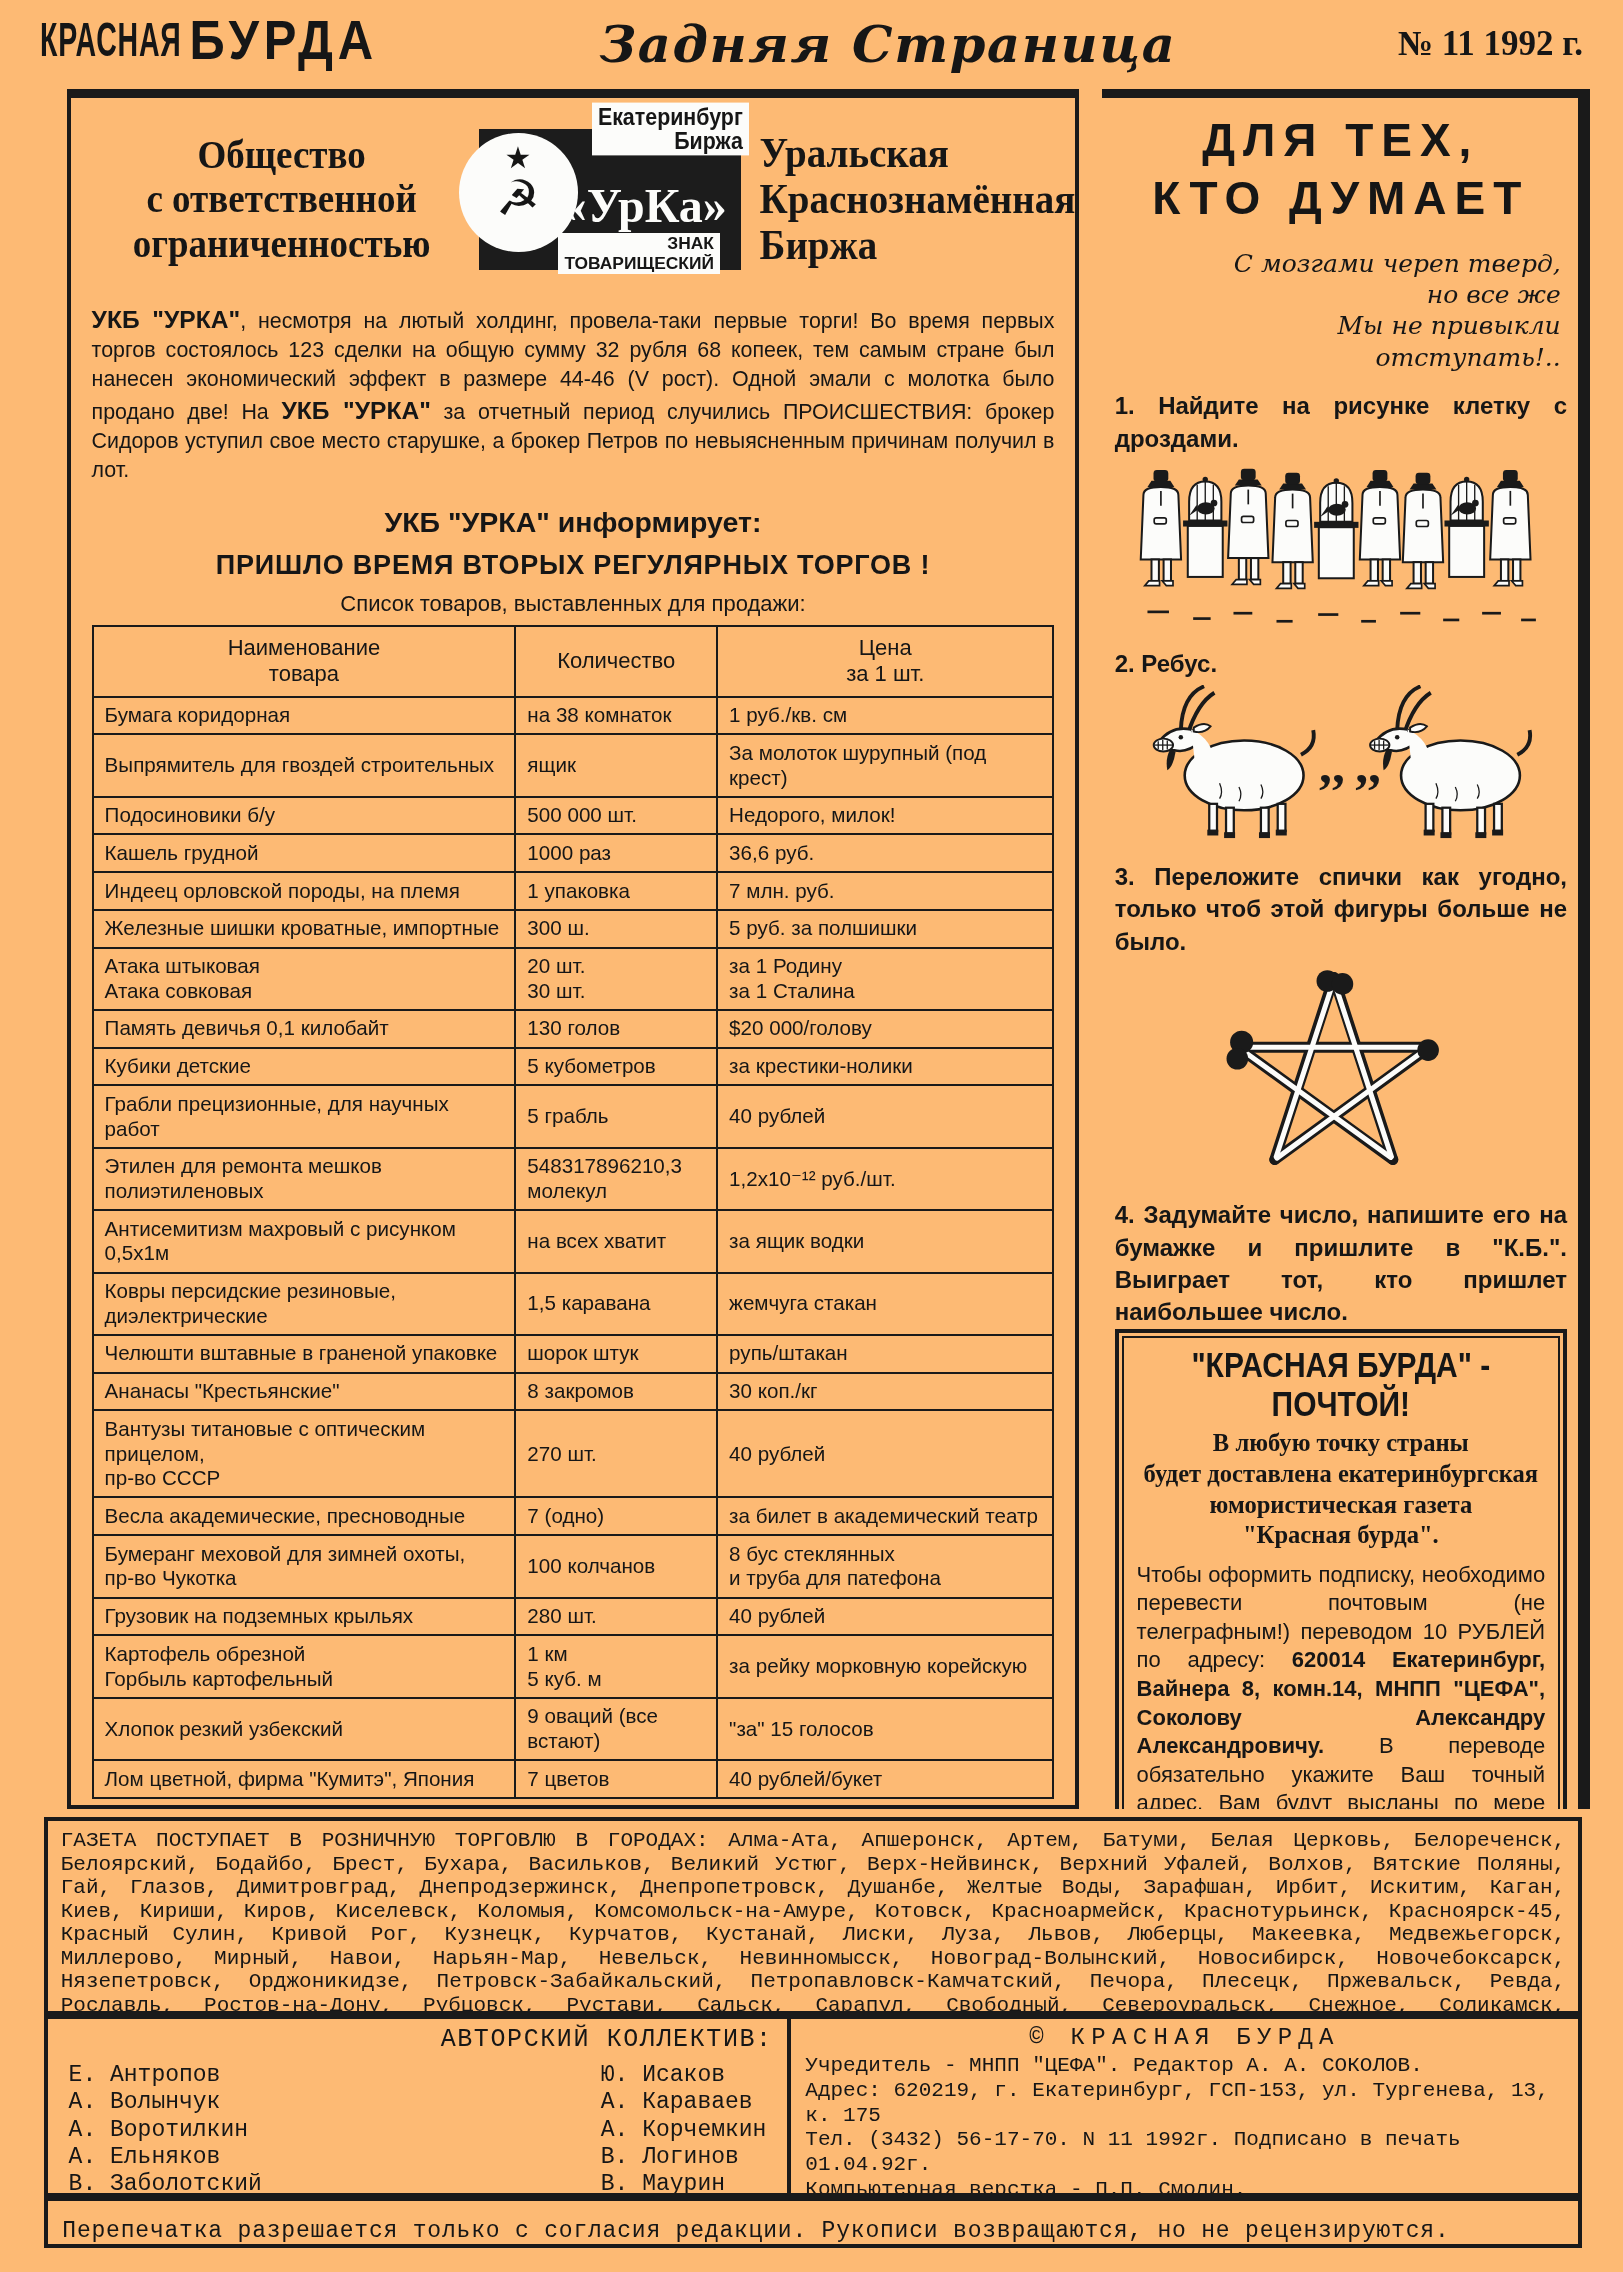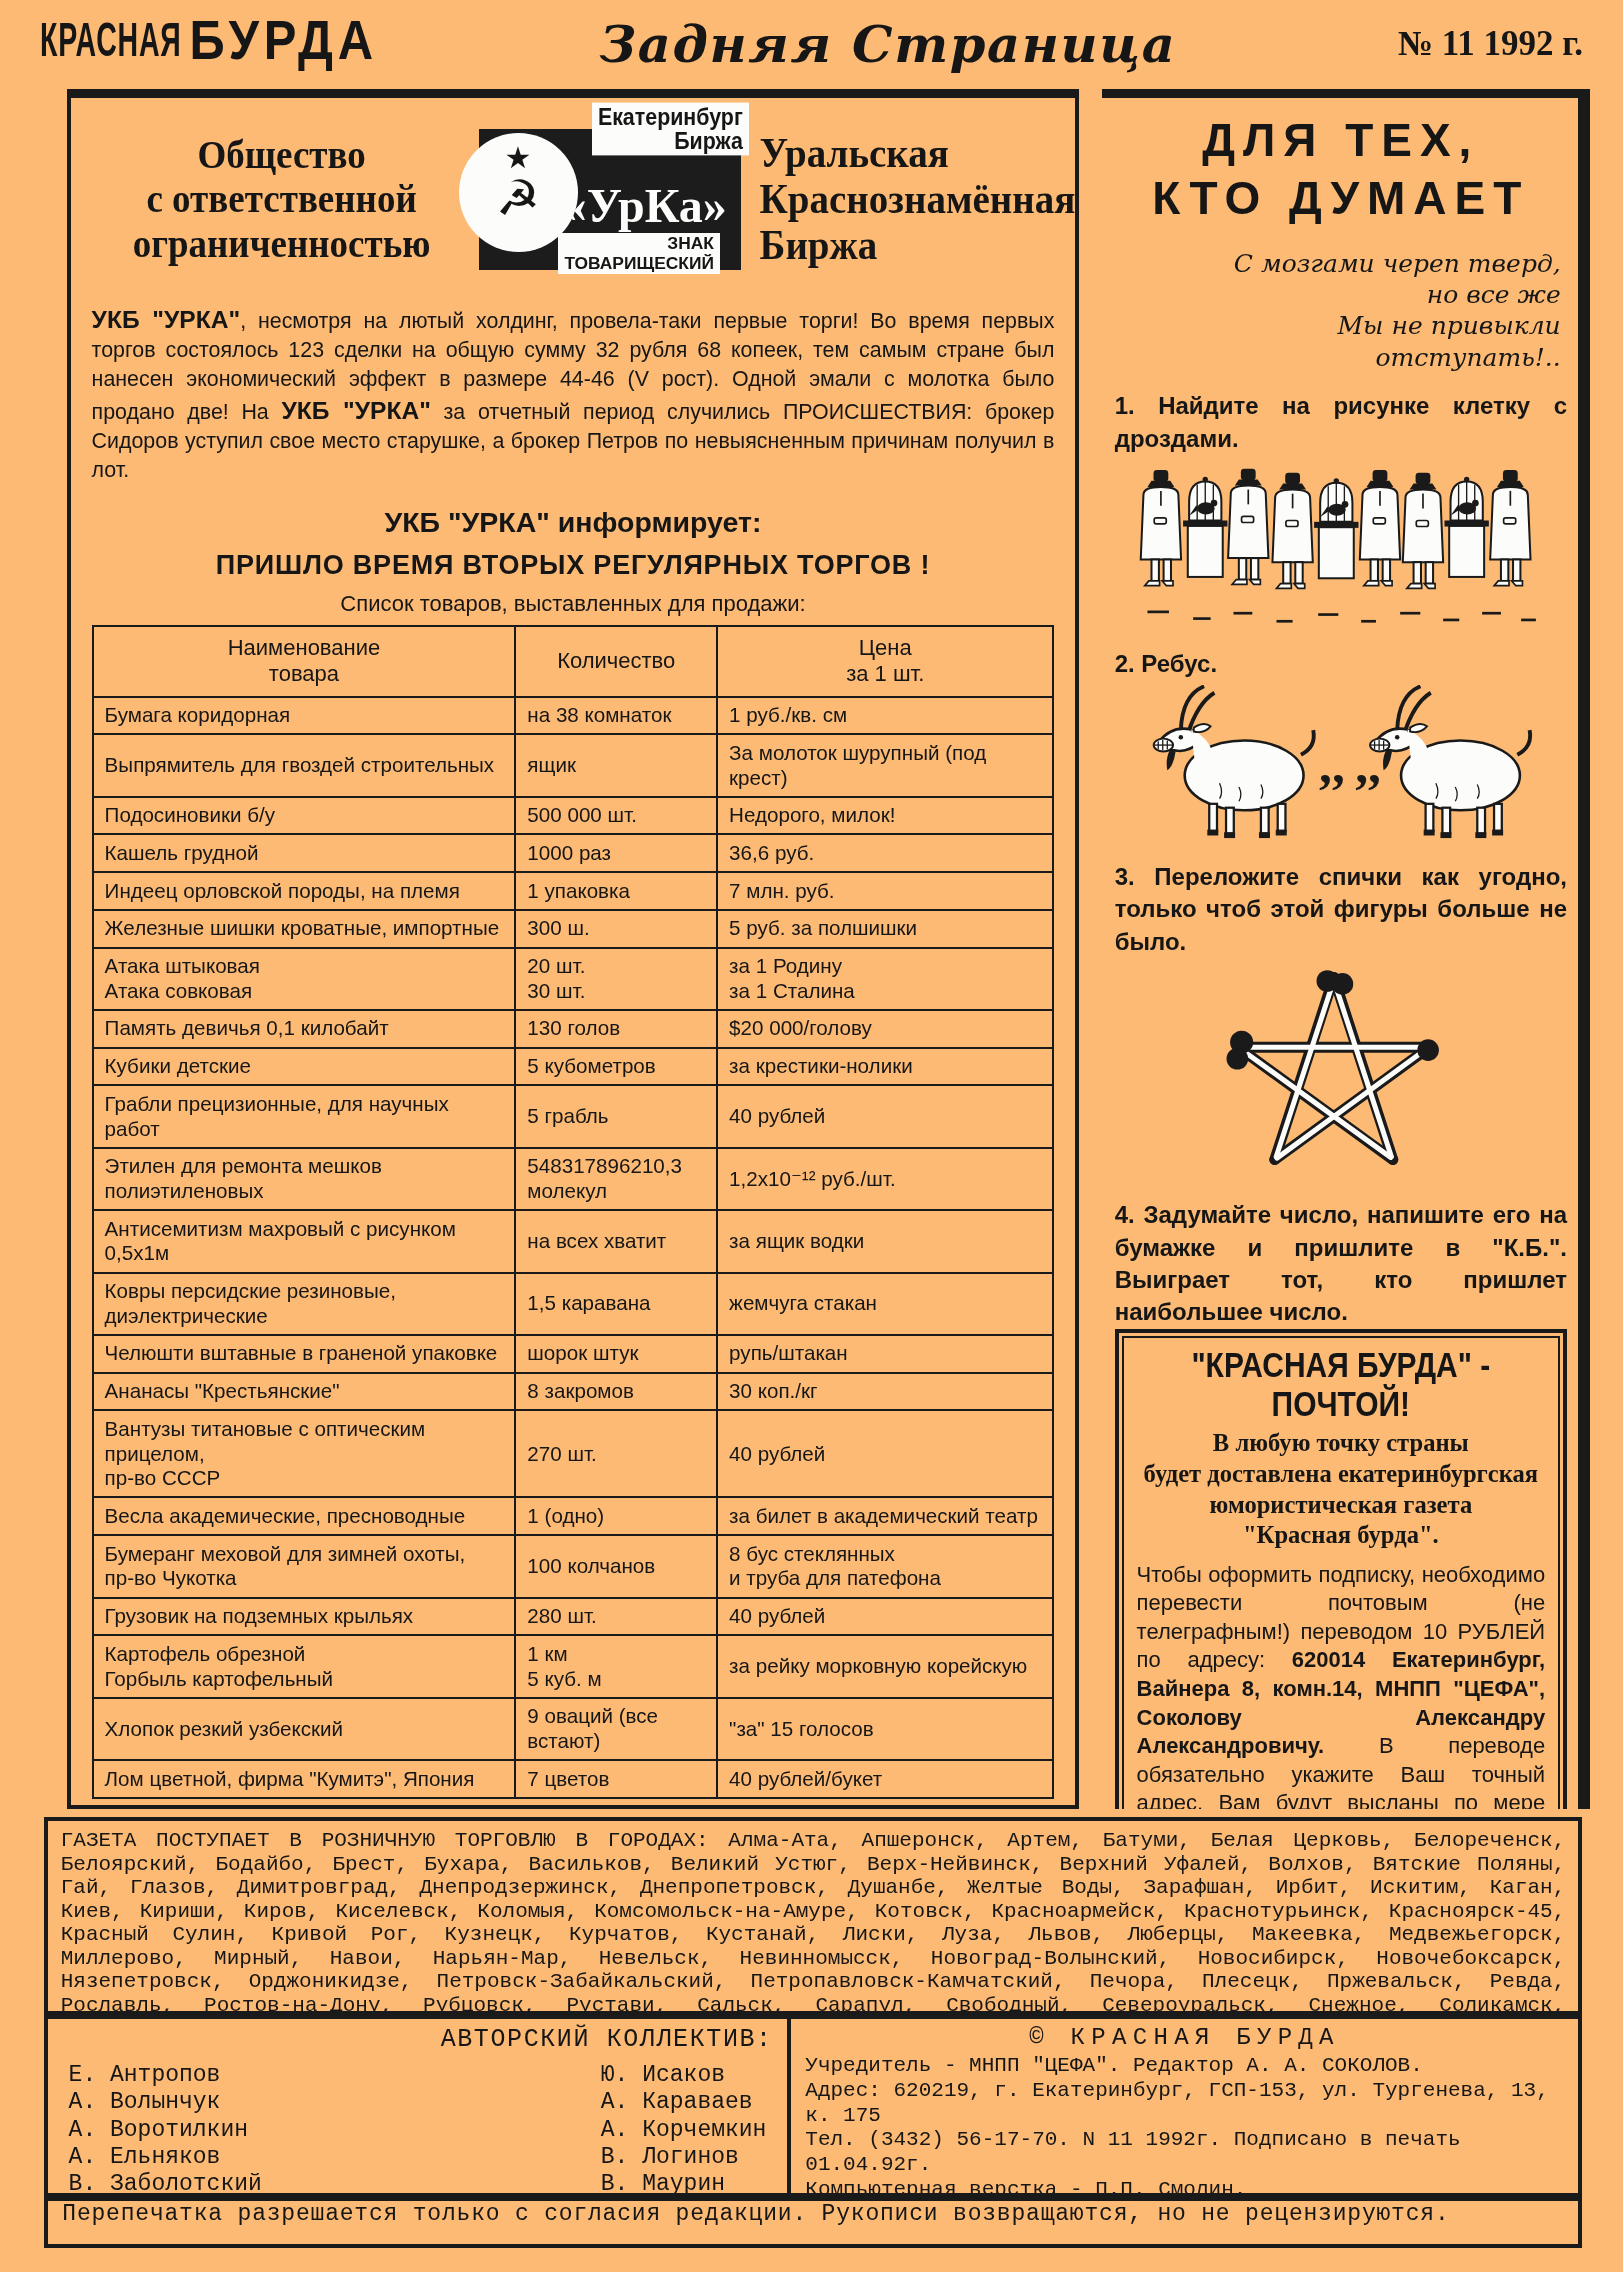--- a/index.html
+++ b/index.html
@@ -68,21 +68,21 @@
   .mono{font-family:"Liberation Mono","DejaVu Sans Mono",monospace;}
   .cities-box{position:absolute;left:44px;top:1817px;width:1538px;height:198px;box-sizing:border-box;border:4px solid #1a1a1a;padding:8px 12.7px;overflow:hidden;}
   .cities-text{font-size:21px;line-height:1.12;text-align:justify;}
   .authors-box{position:absolute;left:44px;top:2015px;width:745px;height:182px;box-sizing:border-box;border:4px solid #1a1a1a;border-right-width:2.4px;padding:6.3px 14.3px;overflow:hidden;}
   .authors-title{font-size:25px;text-align:right;letter-spacing:1.6px;}
   .authors-cols{display:flex;justify-content:space-between;margin-top:8px;padding:0 6.3px;}
   .authors-col{font-size:23px;line-height:1.18;white-space:pre-line;}
   .pub-box{position:absolute;left:789px;top:2015px;width:793px;height:182px;box-sizing:border-box;border:4px solid #1a1a1a;border-left-width:2.4px;padding:4.8px 14.3px;overflow:hidden;}
   .pub-copy{font-size:24px;letter-spacing:6.3px;text-align:center;}
   .pub-lines{font-size:21px;line-height:1.18;white-space:pre-line;margin-top:3.2px;}
-  .reprint-box{position:absolute;left:44px;top:2197px;width:1538px;height:51px;box-sizing:border-box;border:4px solid #1a1a1a;display:flex;align-items:flex-start;padding:0 14.3px;overflow:hidden;}
+  .reprint-box{position:absolute;left:44px;top:2197px;width:1538px;height:51px;box-sizing:border-box;border:4px solid #1a1a1a;display:flex;align-items:flex-end;padding:0 14.3px;overflow:hidden;}
   .reprint-text{font-size:23px;letter-spacing:0.8px;}
   svg{display:inline-block;}
 </style>
 </head>
 <body>
 
 <div class="page">
 
   <div class="hdr">
     <div class="logo">
@@ -212,21 +212,21 @@
             <td class="c2">30 коп./кг</td>
           </tr>
           <tr>
             <td class="c0">Вантузы титановые с оптическим прицелом,
 пр-во СССР</td>
             <td class="c1">270 шт.</td>
             <td class="c2">40 рублей</td>
           </tr>
           <tr>
             <td class="c0">Весла академические, пресноводные</td>
-            <td class="c1">1 (одно)</td>
+            <td class="c1">7 (одно)</td>
             <td class="c2">за билет в академический театр</td>
           </tr>
           <tr>
             <td class="c0">Бумеранг меховой для зимней охоты,
 пр-во Чукотка</td>
             <td class="c1">100 колчанов</td>
             <td class="c2">8 бус стеклянных
 и труба для патефона</td>
           </tr>
           <tr>

